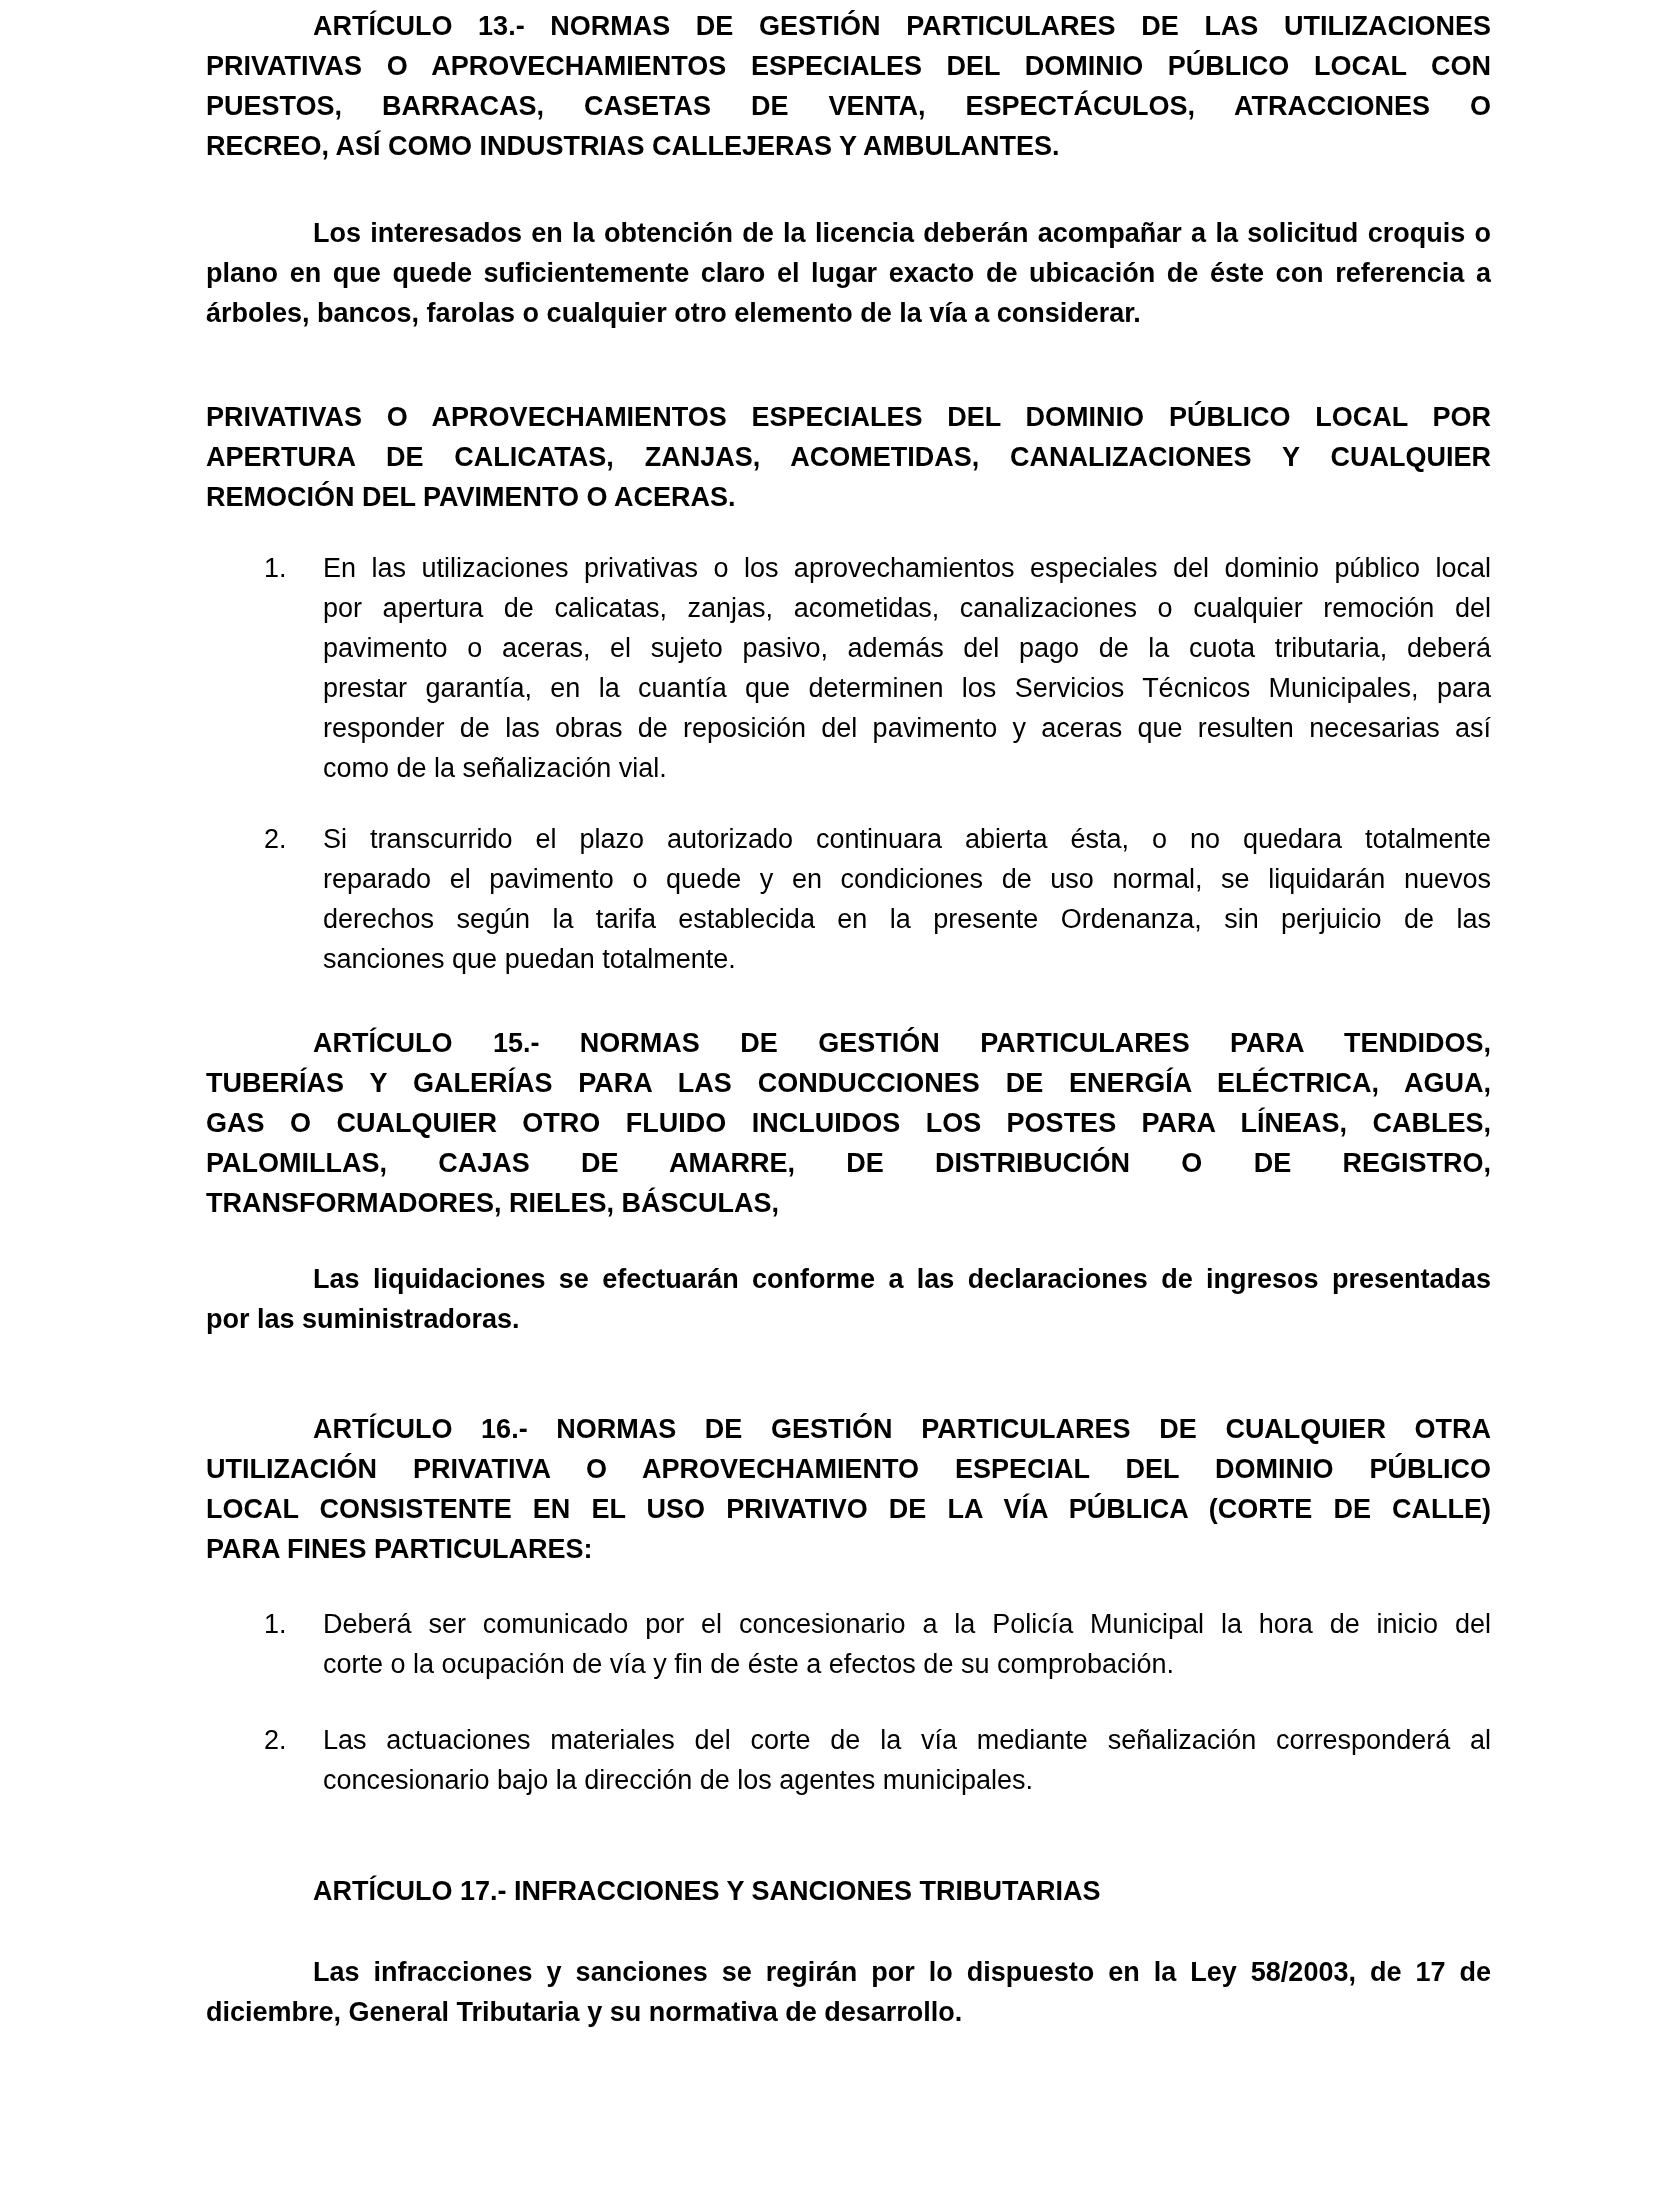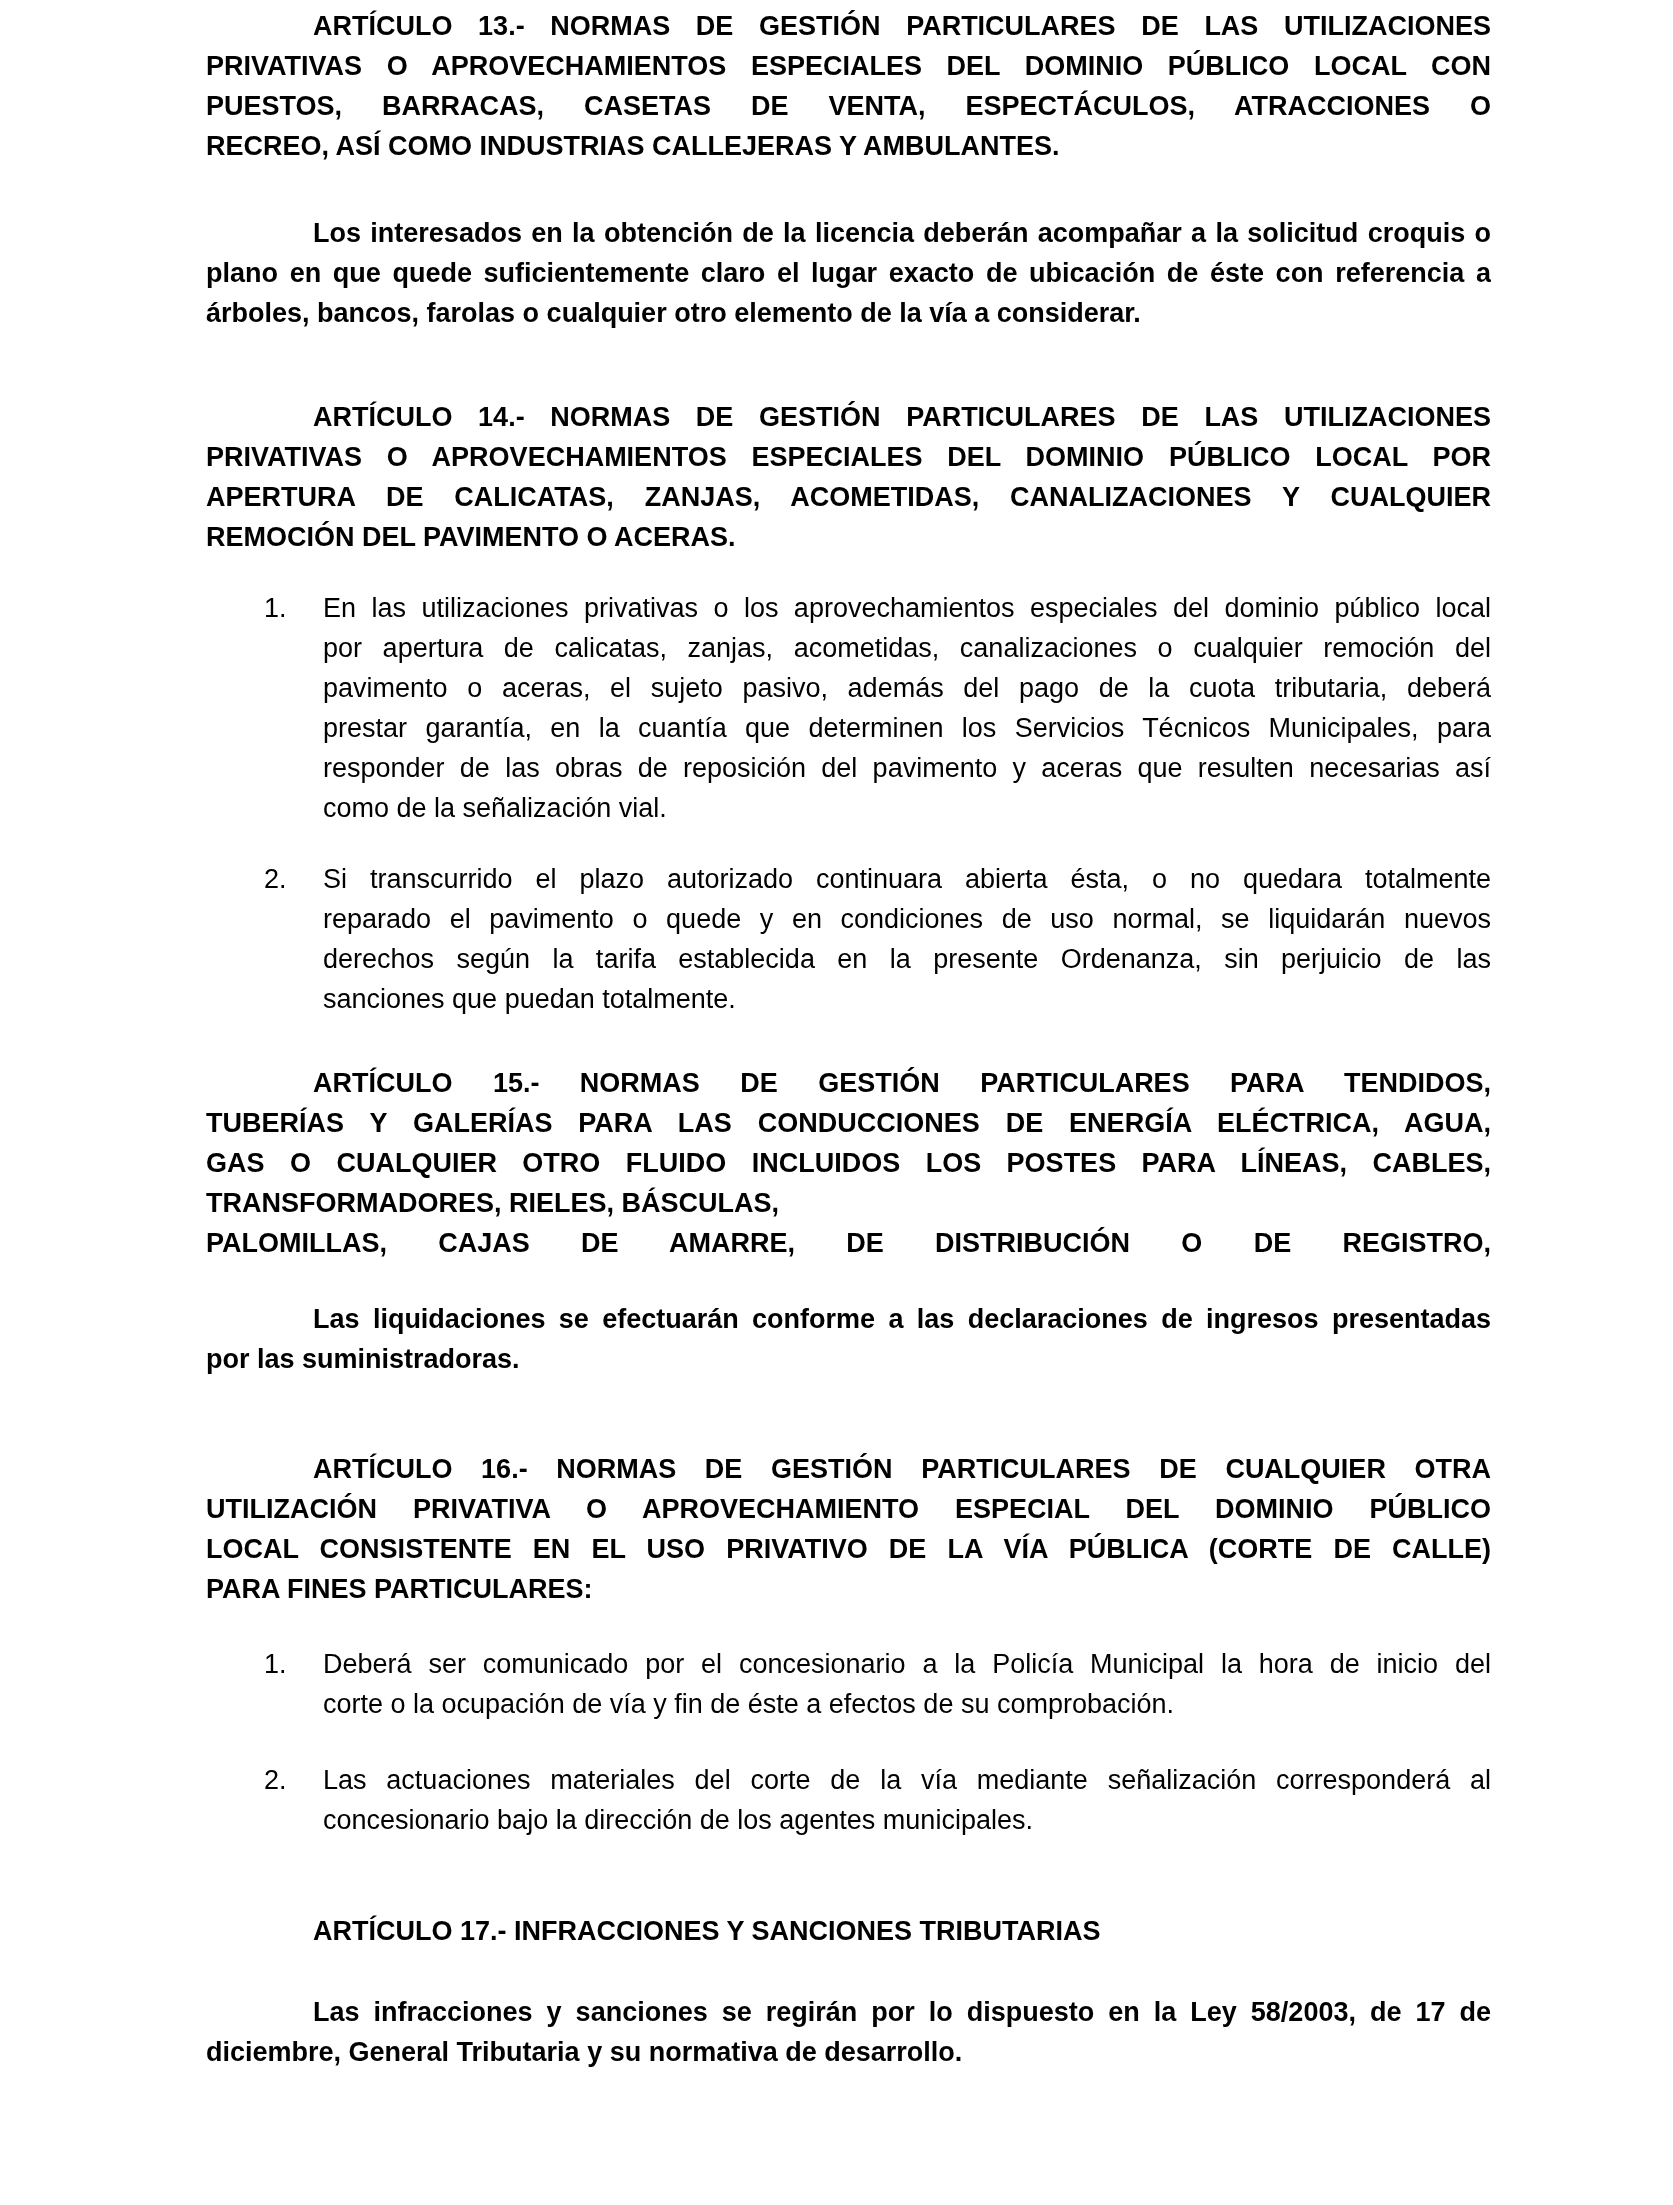--- a/index.html
+++ b/index.html
@@ -79,21 +79,20 @@
     <div class="line last">RECREO, ASÍ COMO INDUSTRIAS CALLEJERAS Y AMBULANTES.</div>
   </section>
 
   <section class="block paragraph mt61">
     <div class="line indent">Los interesados en la obtención de la licencia deberán acompañar a la solicitud croquis o</div>
     <div class="line">plano en que quede suficientemente claro el lugar exacto de ubicación de éste con referencia a</div>
     <div class="line last">árboles, bancos, farolas o cualquier otro elemento de la vía a considerar.</div>
   </section>
 
   <section class="block heading mt84">
-    <div class="line indent">ARTÍCULO 14.- NORMAS DE GESTIÓN PARTICULARES DE LAS UTILIZACIONES</div>
     <div class="line">PRIVATIVAS O APROVECHAMIENTOS ESPECIALES DEL DOMINIO PÚBLICO LOCAL POR</div>
     <div class="line">APERTURA DE CALICATAS, ZANJAS, ACOMETIDAS, CANALIZACIONES Y CUALQUIER</div>
     <div class="line last">REMOCIÓN DEL PAVIMENTO O ACERAS.</div>
   </section>
 
   <section class="block item mt40">
     <div class="line">
       <span class="item-num">1.</span><span>En las utilizaciones privativas o los aprovechamientos especiales del dominio público local</span>
     </div>
     <div class="line">por apertura de calicatas, zanjas, acometidas, canalizaciones o cualquier remoción del</div>
@@ -109,22 +108,22 @@
     </div>
     <div class="line">reparado el pavimento o quede y en condiciones de uso normal, se liquidarán nuevos</div>
     <div class="line">derechos según la tarifa establecida en la presente Ordenanza, sin perjuicio de las</div>
     <div class="line last">sanciones que puedan totalmente.</div>
   </section>
 
   <section class="block heading mt89">
     <div class="line indent">ARTÍCULO 15.- NORMAS DE GESTIÓN PARTICULARES PARA TENDIDOS,</div>
     <div class="line">TUBERÍAS Y GALERÍAS PARA LAS CONDUCCIONES DE ENERGÍA ELÉCTRICA, AGUA,</div>
     <div class="line">GAS O CUALQUIER OTRO FLUIDO INCLUIDOS LOS POSTES PARA LÍNEAS, CABLES,</div>
+    <div class="line">PALOMILLAS, CAJAS DE AMARRE, DE DISTRIBUCIÓN O DE REGISTRO,</div>
     <div class="line last">TRANSFORMADORES, RIELES, BÁSCULAS,</div>
-    <div class="line">PALOMILLAS, CAJAS DE AMARRE, DE DISTRIBUCIÓN O DE REGISTRO,</div>
   </section>
 
   <section class="block paragraph mt47">
     <div class="line indent">Las liquidaciones se efectuarán conforme a las declaraciones de ingresos presentadas</div>
     <div class="line last">por las suministradoras.</div>
   </section>
 
   <section class="block heading mt92">
     <div class="line indent">ARTÍCULO 16.- NORMAS DE GESTIÓN PARTICULARES DE CUALQUIER OTRA</div>
     <div class="line">UTILIZACIÓN PRIVATIVA O APROVECHAMIENTO ESPECIAL DEL DOMINIO PÚBLICO</div>

